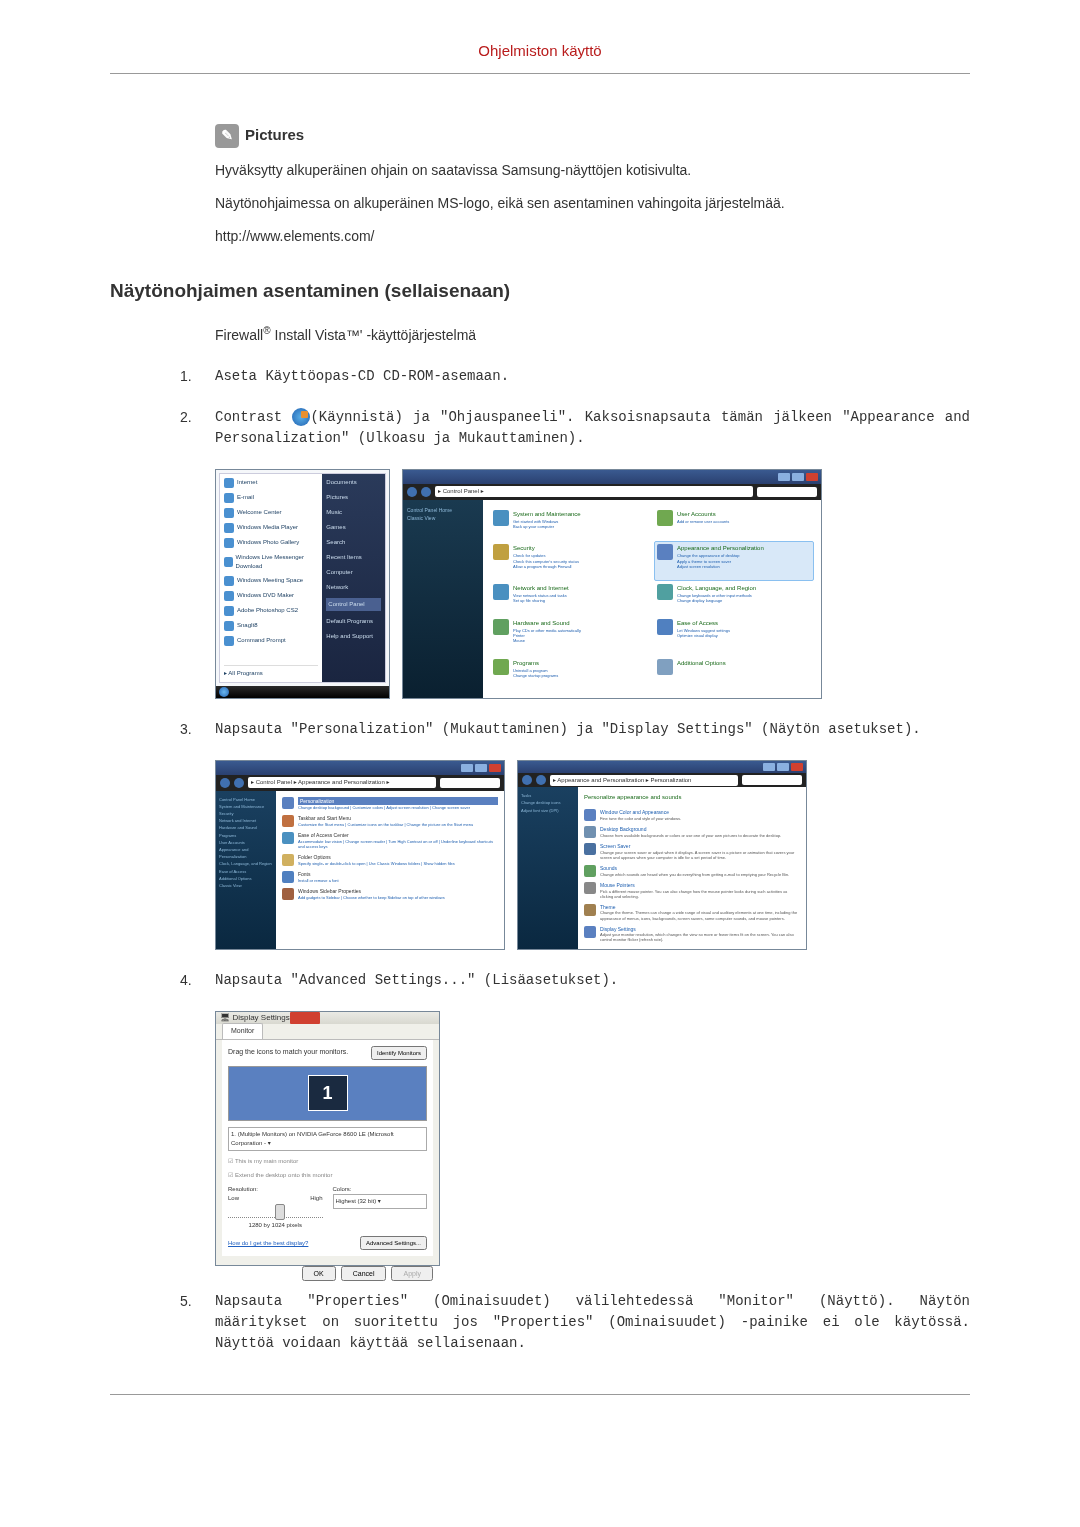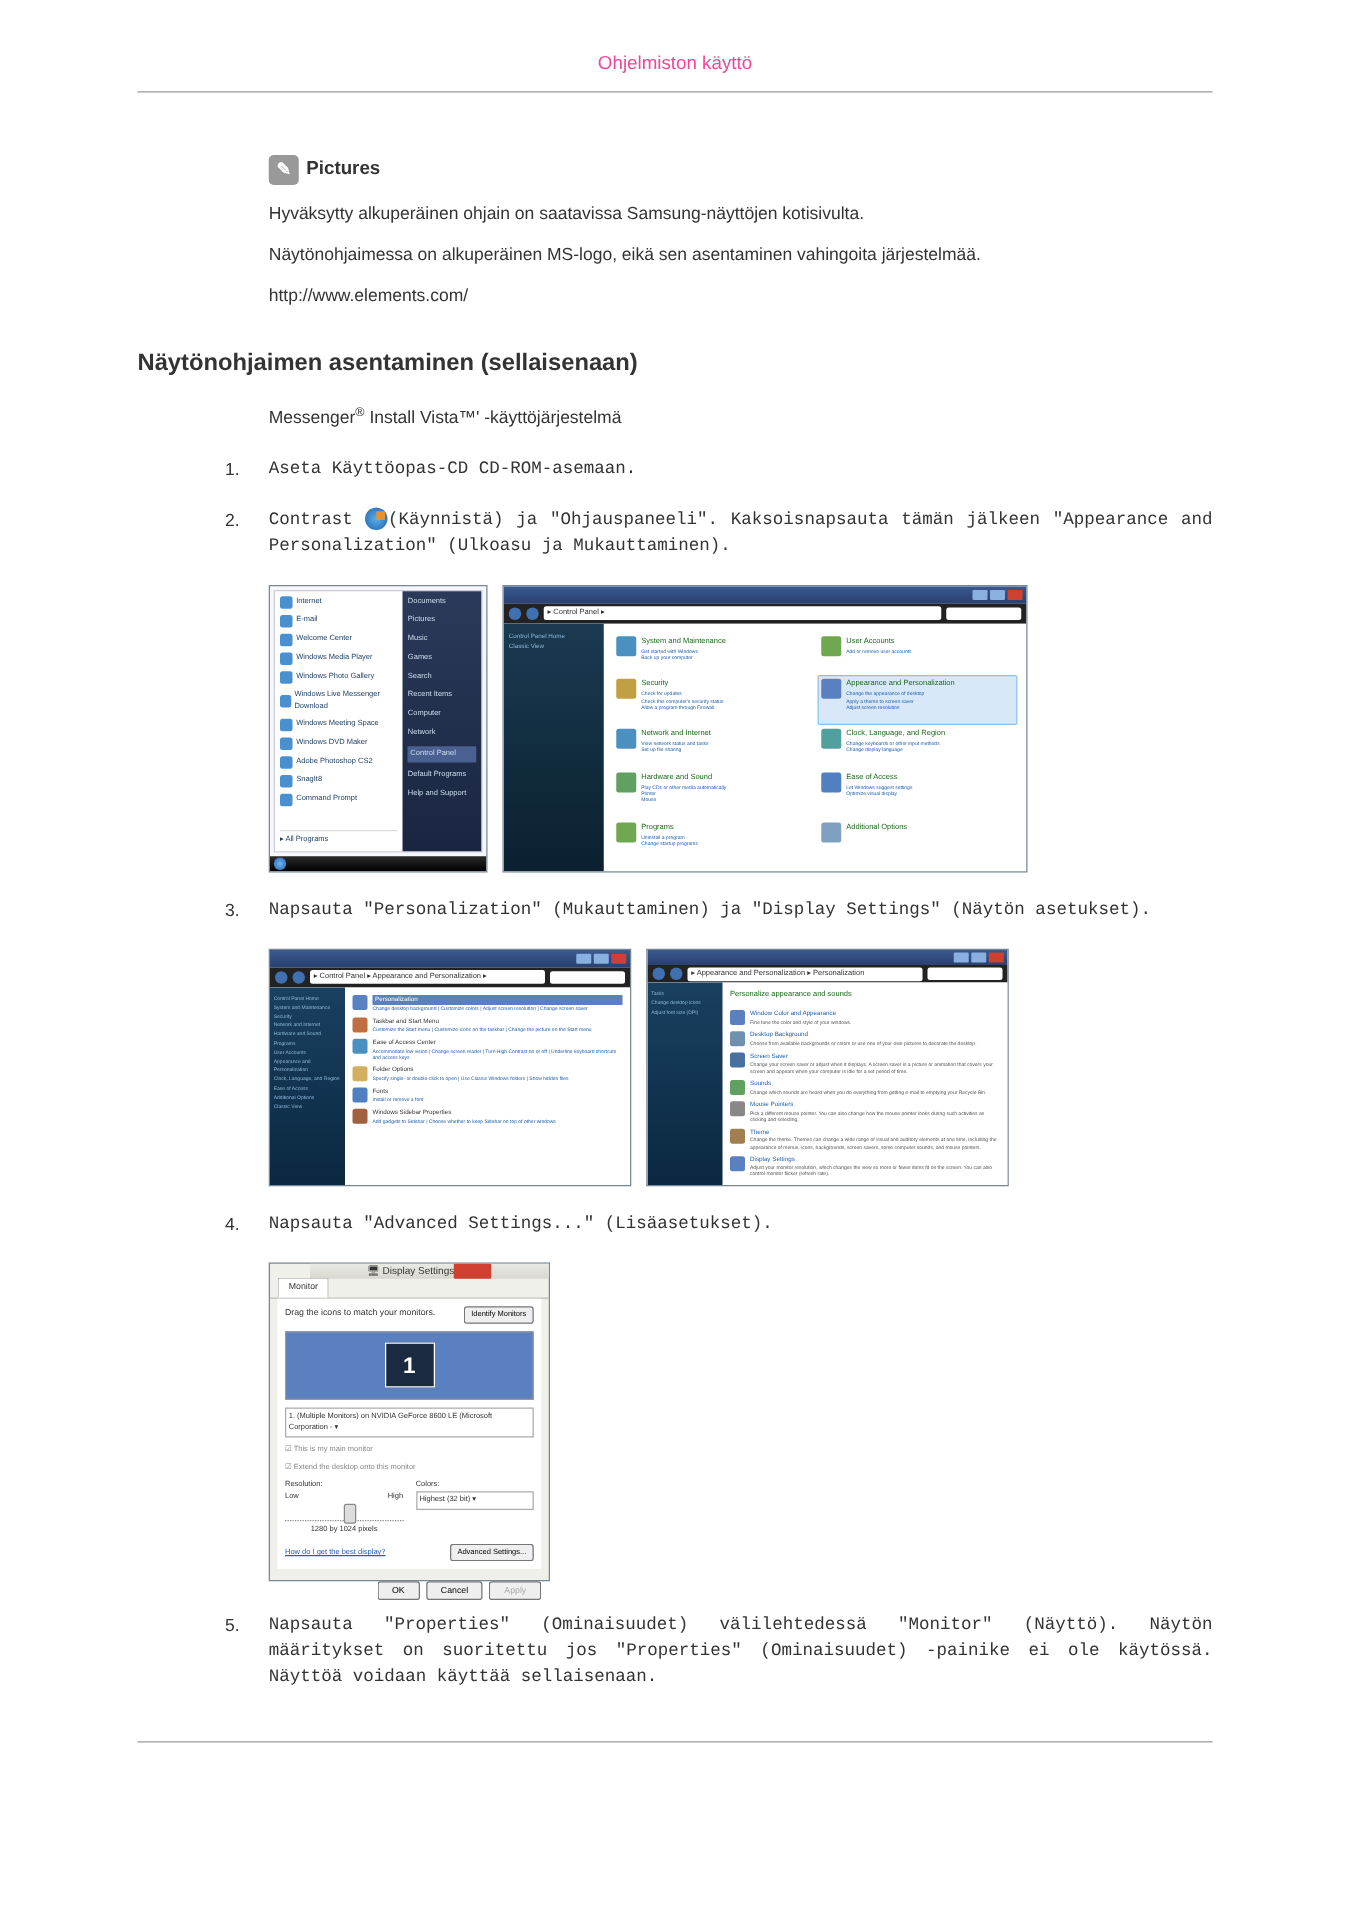--- a/index.html
+++ b/index.html
@@ -13,21 +13,21 @@
       width: 1080px;
       margin: 0 auto;
       padding: 40px 110px;
       color: #333;
       font-size: 14px;
       line-height: 1.5;
     }
     .header-title {
       text-align: center;
       font-size: 15px;
-      color: #ec4899;
+      color: #b91c1c;
       padding-bottom: 10px;
       border-bottom: 1px solid #999;
       margin-bottom: 50px;
     }
     .notice-section {
       margin-left: 105px;
       margin-bottom: 30px;
     }
     .notice-header {
       display: flex;
@@ -347,22 +347,21 @@
       border: 1px solid #789;
       background: #f0f0ea;
     }
     .ss-disp-title {
       height: 18px;
       background: linear-gradient(#eaeae5, #d8d8d0);
       display: flex;
       align-items: center;
       padding: 0 4px;
       font-size: 8px;
-      justify-content: center;
-      margin-left: 32px;
+      justify-content: flex-start;
     }
     .ss-disp-title .closex {
       width: 30px;
       height: 12px;
       background: #d04030;
       border-radius: 1px;
     }
     .ss-disp-tab {
       height: 16px;
       display: flex;
@@ -495,21 +494,21 @@
   <div class="notice-body">
     <p>Hyväksytty alkuperäinen ohjain on saatavissa Samsung-näyttöjen kotisivulta.</p>
     <p>Näytönohjaimessa on alkuperäinen MS-logo, eikä sen asentaminen vahingoita järjestelmää.</p>
     <p>http://www.elements.com/</p>
   </div>
 </div>
 
 <h2 class="section-title">Näytönohjaimen asentaminen (sellaisenaan)</h2>
 
 <div class="subtitle">
-  <span>Messenger</span><sup>®</sup><span> Install Vista™' -käyttöjärjestelmä</span>
+  <span>Firewall</span><sup>®</sup><span> Install Vista™' -käyttöjärjestelmä</span>
 </div>
 
 <ol class="steps">
   <li>
     <span class="step-num">1.</span>
     <span class="step-text">Aseta Käyttöopas-CD CD-ROM-asemaan.</span>
   </li>
   <li>
     <span class="step-num">2.</span>
     <span class="step-text">

